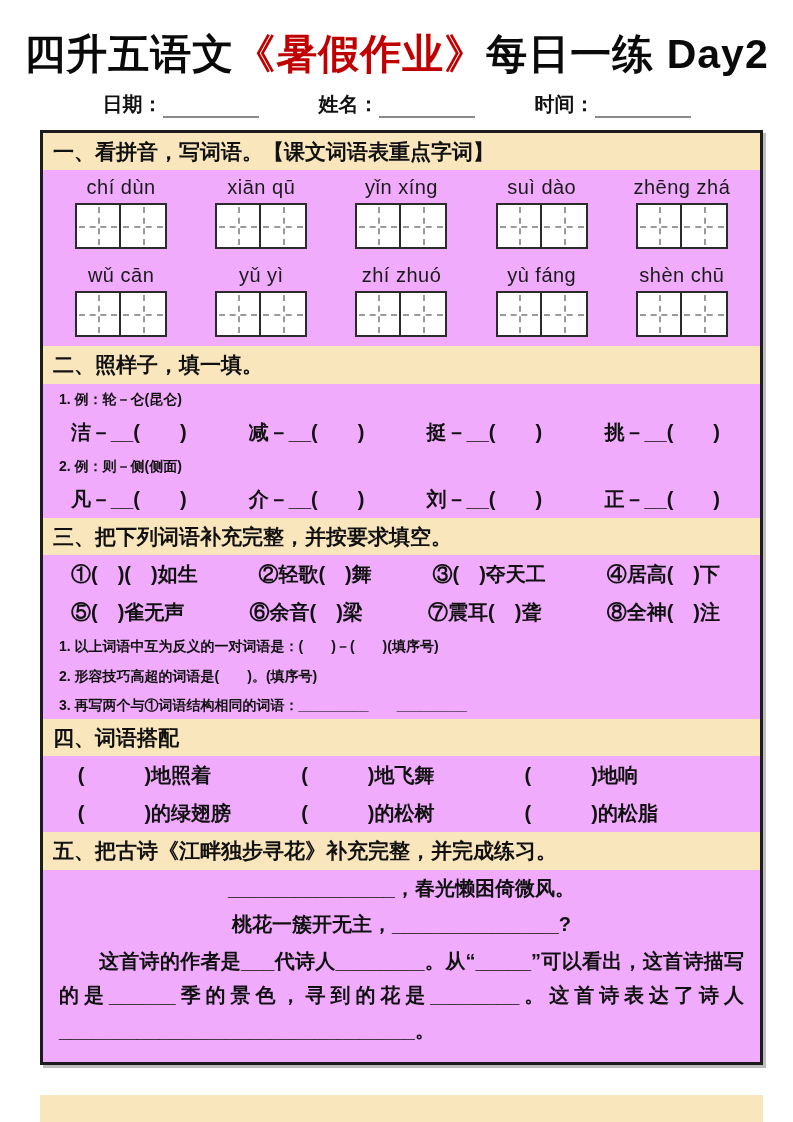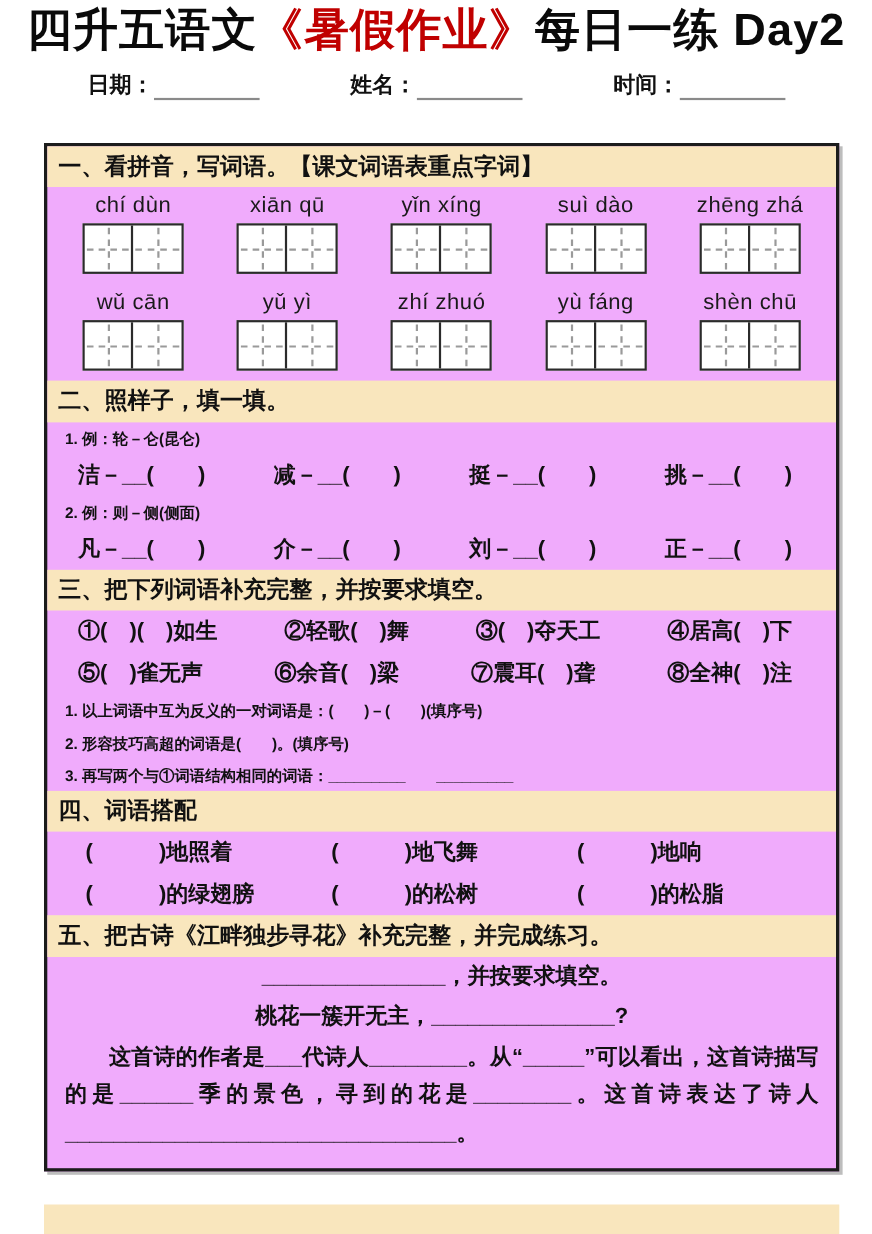--- a/index.html
+++ b/index.html
@@ -10,28 +10,29 @@
     background:#ffffff;
     font-family:"Liberation Sans", sans-serif;
     color:#111;
     overflow:hidden;
   }
   .title {
     text-align:center;
     font-size:41px;
     font-weight:900;
     letter-spacing:1px;
+    padding-top:27px;
     color:#0a0a0a;
     white-space:nowrap;
   }
   .title .red { color:#c00000; }
   .info-line {
     display:flex;
     justify-content:center;
-    gap:83px;
+    gap:60px;
     font-size:20px;
     font-weight:700;
     margin:9px 0 10px 0;
   }
   .info-item { display:flex; align-items:flex-end; }
   .blank-line {
     display:inline-block;
     width:96px;
     height:20px;
     border-bottom:2px solid #8a8a8a;
@@ -249,21 +250,21 @@
       <span>(　　　)地飞舞</span>
       <span>(　　　)地响</span>
     </div>
     <div class="fill-row thirds">
       <span>(　　　)的绿翅膀</span>
       <span>(　　　)的松树</span>
       <span>(　　　)的松脂</span>
     </div>
 
     <div class="sec-header">五、把古诗《江畔独步寻花》补充完整，并完成练习。</div>
-    <div class="poem-line">_______________，并按要求填空。</div>
+    <div class="poem-line">_______________，春光懒困倚微风。</div>
     <div class="poem-line">桃花一簇开无主，_______________?</div>
     <div class="para">这首诗的作者是___代诗人________。从“_____”可以看出，这首诗描写的是______季的景色，寻到的花是________。这首诗表达了诗人________________________________。</div>
 
   </div>
 
   <div class="bottom-strip"></div>
 
 </div>
 
 </body></html>

